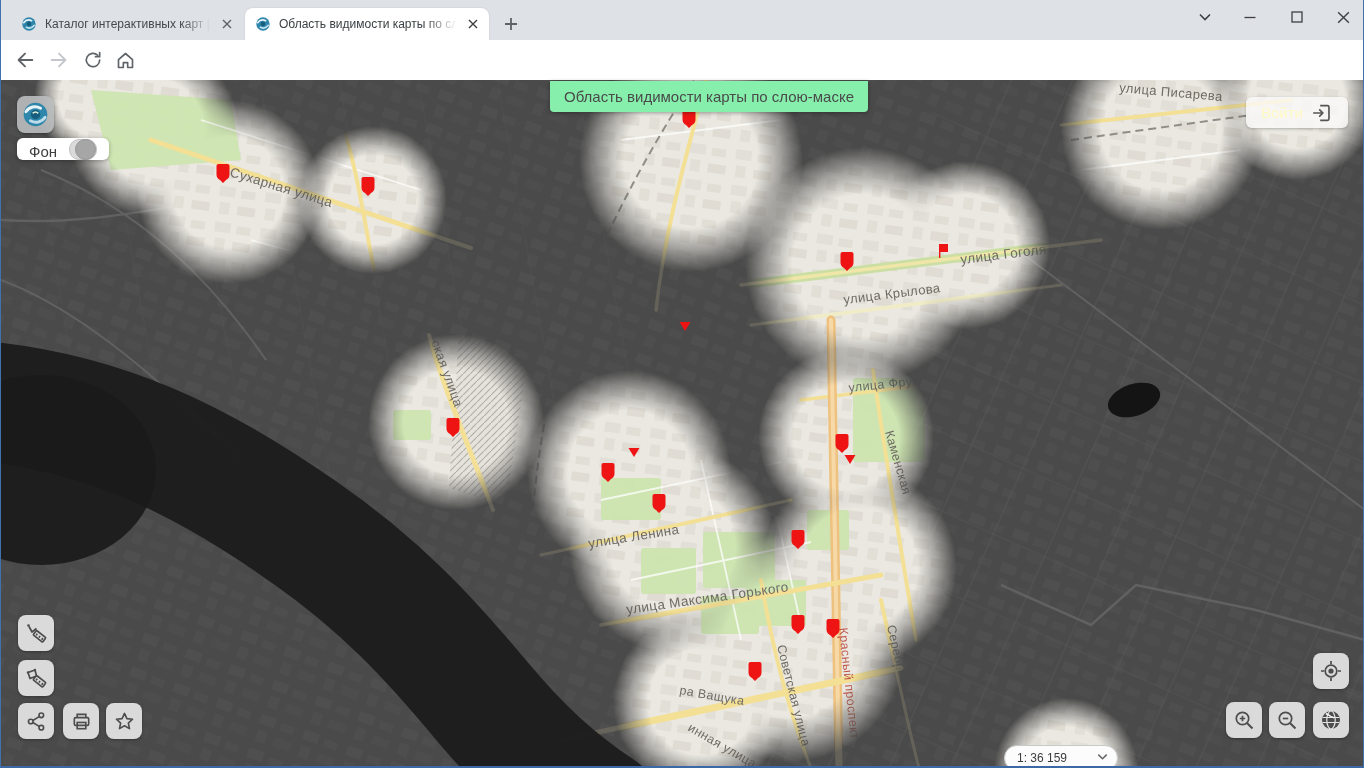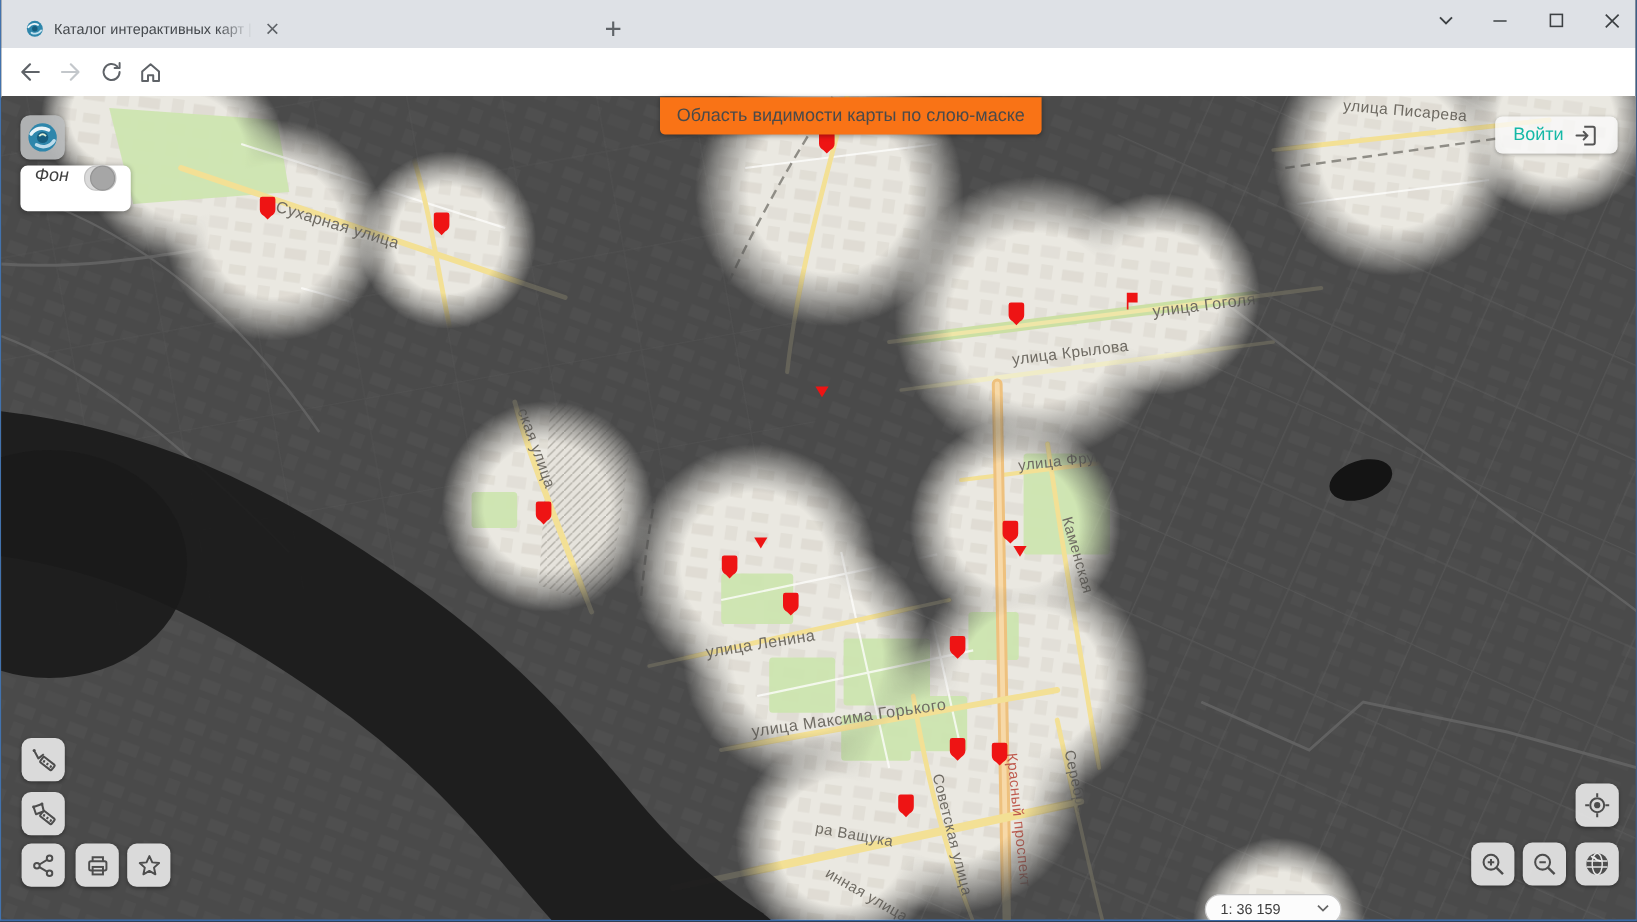--- a/index.html
+++ b/index.html
@@ -34,34 +34,34 @@
   .abp{width:21px;height:21px;background:#d6242c;color:#fff;font-size:7.5px;font-weight:bold;
     display:flex;align-items:center;justify-content:center;
     clip-path:polygon(30% 0,70% 0,100% 30%,100% 70%,70% 100%,30% 100%,0 70%,0 30%);}
   .avatar{width:26px;height:26px;border-radius:50%;
     background:radial-gradient(circle at 50% 34%,#ecd2a8 0 28%,#c59a68 46%,#8a6343 72%,#5f4730 100%);
     border:1px solid #d0d3d8;box-sizing:border-box;}
   
   .maparea{position:absolute;left:0;top:80px;width:1364px;height:688px;cursor:grab;}
   .maparea svg text{font-family:"Liberation Sans",sans-serif;letter-spacing:.4px;}
   .overlay{position:absolute;}
-  .banner{left:549px;top:1px;height:31px;background:#f97316;border-radius:0 0 4px 4px;
+  .banner{left:549px;top:1px;height:31px;background:#86efac;border-radius:0 0 4px 4px;
     box-shadow:0 1px 4px rgba(0,0,0,.35);display:flex;align-items:center;padding:0 14px;
     color:#4a4a4a;font-size:15px;white-space:nowrap;}
   .logo-btn{left:16px;top:16px;width:37px;height:37px;border-radius:8px;background:rgba(186,189,190,.9);
     display:flex;align-items:center;justify-content:center;box-shadow:0 1px 3px rgba(0,0,0,.3);}
-  .fon-panel{left:16px;top:58px;width:92px;height:38px;background:#fff;border-radius:6px;
-    box-shadow:0 1px 4px rgba(0,0,0,.3);display:flex;align-items:flex-start;padding:0 12px;box-sizing:border-box;
-    color:#3f3f3f;font-size:15px;gap:12px;font-style:italic;}
+  .fon-panel{left:16px;top:58px;width:92px;height:22px;background:#fff;border-radius:6px;
+    box-shadow:0 1px 4px rgba(0,0,0,.3);display:flex;align-items:flex-end;padding:0 12px;box-sizing:border-box;
+    color:#3f3f3f;font-size:15px;gap:12px;}
   .switch{width:37px;height:19px;border-radius:10px;background:#dadada;border:1px solid #c3c3c3;position:relative;}
   .switch .knob{position:absolute;right:0px;top:-1px;width:19px;height:19px;border-radius:50%;
     background:#a6a6a6;border:1px solid #949494;}
   .login-btn{left:1245px;top:17px;width:102px;height:31px;background:rgba(250,250,250,.78);
     border-radius:6px;display:flex;align-items:center;justify-content:center;gap:8px;
-    color:#14b8a6;font-size:15px;box-shadow:0 1px 3px rgba(0,0,0,.25);}
+    color:#fef9c3;font-size:15px;box-shadow:0 1px 3px rgba(0,0,0,.25);}
   .mapbtn{width:36px;height:36px;border-radius:8px;background:rgba(238,238,238,.88);
     display:flex;align-items:center;justify-content:center;box-shadow:0 1px 3px rgba(0,0,0,.3);position:absolute;}
   .scale-box{left:1003px;top:665px;width:114px;height:26px;background:#fcfcfc;border:1px solid #c9c9c9;
     border-radius:13px;display:flex;align-items:center;padding:0 8px 0 12px;box-sizing:border-box;
     color:#3c3c3c;font-size:12px;}
   .scale-box .chev{margin-left:auto;}
   .icn{display:block;}
 </style>
 </head>
 <body>
@@ -73,20 +73,34 @@
       <svg class="icn" width="16" height="16" viewBox="0 0 24 24">
         <circle cx="12" cy="12" r="10" fill="#2e86ab"></circle>
         <path d="M4 10c3-4 8-5 12-3" stroke="#eaf4f8" stroke-width="2.4" fill="none" stroke-linecap="round"></path>
         <path d="M20 14c-3 4-8 5-12 3" stroke="#bfe0ee" stroke-width="2.4" fill="none" stroke-linecap="round"></path>
         <circle cx="12" cy="12" r="3.4" fill="#175e7e"></circle>
       </svg>
       <span class="title">Каталог интерактивных карт | С</span>
       <span class="close">
         <svg width="10" height="10" viewBox="0 0 10 10">
             <path d="M1 1l8 8M9 1l-8 8" stroke="#5f6368" stroke-width="1.4"></path>
+          </svg>
+      </span>
+    </div>
+    <div class="tab active">
+      <svg class="icn" width="16" height="16" viewBox="0 0 24 24">
+        <circle cx="12" cy="12" r="10" fill="#2e86ab"></circle>
+        <path d="M4 10c3-4 8-5 12-3" stroke="#eaf4f8" stroke-width="2.4" fill="none" stroke-linecap="round"></path>
+        <path d="M20 14c-3 4-8 5-12 3" stroke="#bfe0ee" stroke-width="2.4" fill="none" stroke-linecap="round"></path>
+        <circle cx="12" cy="12" r="3.4" fill="#175e7e"></circle>
+      </svg>
+      <span class="title">Область видимости карты по сл</span>
+      <span class="close">
+        <svg width="10" height="10" viewBox="0 0 10 10">
+            <path d="M1 1l8 8M9 1l-8 8" stroke="#3c4043" stroke-width="1.4"></path>
           </svg>
       </span>
     </div>
     <div class="newtab">
       <svg width="14" height="14" viewBox="0 0 14 14">
           <path d="M7 1v12M1 7h12" stroke="#5f6368" stroke-width="1.8"></path>
         </svg>
     </div>
     <div class="winctl" style="left:1181px">
       <svg width="14" height="14" viewBox="0 0 14 14">

